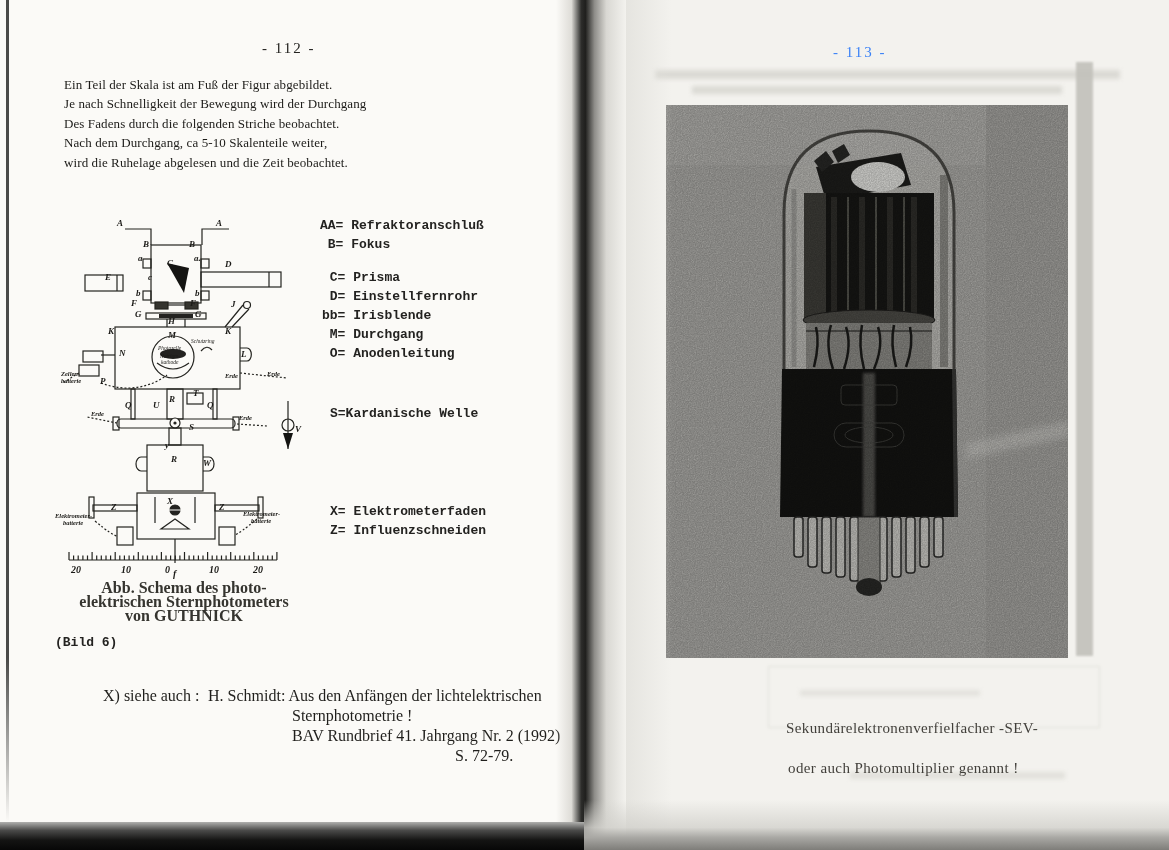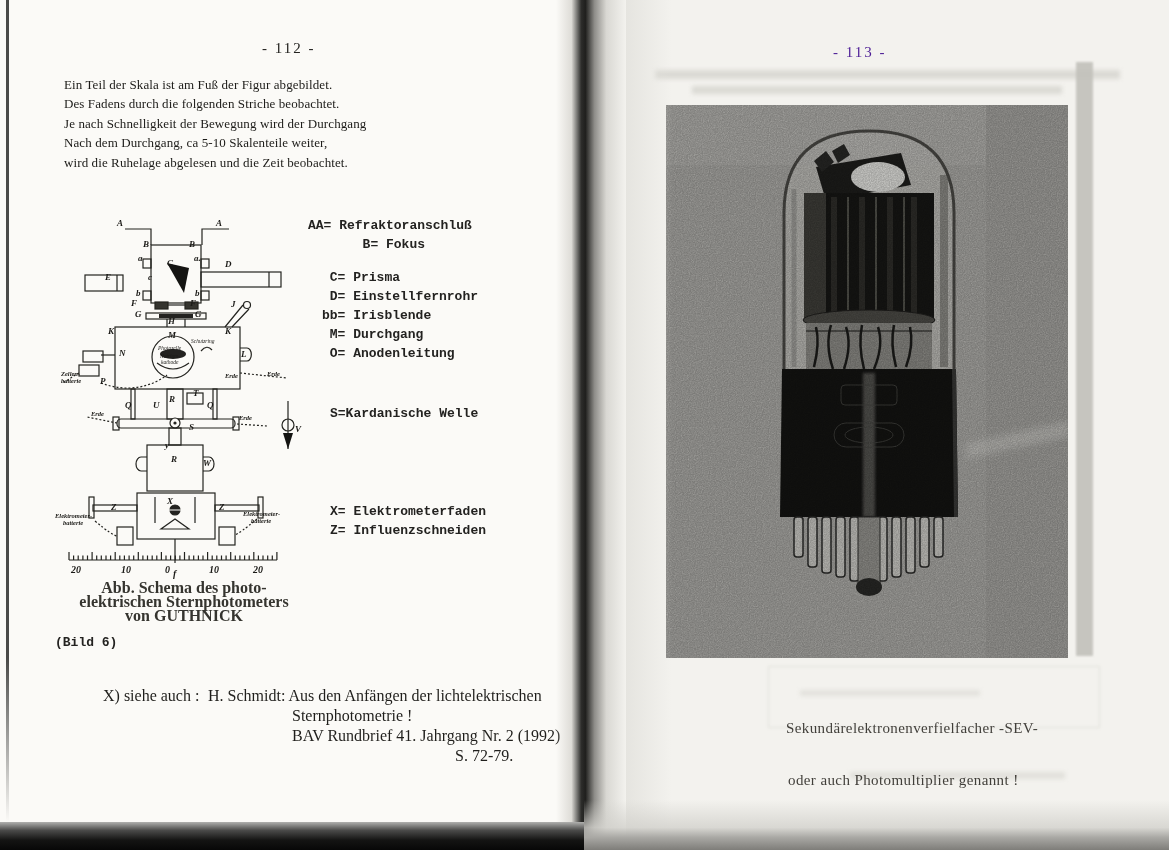--- a/index.html
+++ b/index.html
@@ -13,25 +13,25 @@
         background:linear-gradient(90deg,rgba(220,219,214,0) 0%,#dedcd7 22%,#2d2d2b 36%,#1f1f1d 42%,#8e8d89 55%,#d9d8d3 72%,rgba(243,242,238,0) 100%);}
   .page-curve{position:absolute;left:626px;top:0;width:46px;height:850px;
         background:linear-gradient(90deg,rgba(226,225,220,.8),rgba(243,242,238,0));}
   .bottom-band-left{position:absolute;left:0;top:822px;width:584px;height:28px;
         background:linear-gradient(180deg,#b0b0ae 0%,#4a4a49 30%,#141413 65%,#070707 100%);}
   .bottom-band-right{position:absolute;left:584px;top:800px;width:585px;height:50px;
         background:linear-gradient(180deg,rgba(243,242,238,0) 0%,rgba(210,209,204,.8) 55%,#a9a8a4 75%,#7e7d79 100%);}
   
   .hdr{position:absolute;font-size:15px;letter-spacing:2px;color:#23221f;}
   .hdr-112{left:262px;top:40px;}
-  .hdr-113{left:833px;top:44px;color:#4c1d95;}
+  .hdr-113{left:833px;top:44px;color:#3b82f6;}
   .para{position:absolute;left:64px;top:75px;font-size:13px;line-height:19.4px;letter-spacing:.1px;}
   .mono{position:absolute;font-family:"Liberation Mono","DejaVu Sans Mono",monospace;
         font-size:13px;line-height:19px;white-space:pre;color:#232220;font-weight:bold;}
-  .lg1{left:308px;top:216px;text-align:center;}
+  .lg1{left:320px;top:216px;}
   .lg2{left:322px;top:268px;}
   .lg3{left:330px;top:404px;}
   .lg4{left:330px;top:502px;}
   .bild{left:55px;top:633px;}
   .figcap{position:absolute;left:68px;top:581px;width:232px;text-align:center;
         font-size:16px;font-weight:bold;color:#35342f;line-height:14px;}
   .fn{position:absolute;font-size:16px;color:#201f1c;}
   .fn-marker{left:103px;top:687px;}
   .fn-l1{left:208px;top:687px;}
   .fn-l2{left:292px;top:707px;}
@@ -41,43 +41,43 @@
   .diagram{position:absolute;left:55px;top:205px;width:270px;height:400px;}
   .diagram svg{position:absolute;left:0;top:0;}
   .dl{position:absolute;font-style:italic;font-weight:bold;font-size:9px;color:#1b1a17;line-height:1;}
   .dl.tiny{font-size:5.5px;font-weight:normal;}
   .dl.small-it{font-size:6.5px;}
   .dl.num{font-size:10px;}
   
   .photo{position:absolute;left:666px;top:105px;width:402px;height:553px;}
   .cap{position:absolute;font-size:15px;color:#413f3a;letter-spacing:.4px;}
   .cap1{left:786px;top:720px;}
-  .cap2{left:788px;top:760px;margin-top:12px;}
+  .cap2{left:788px;top:760px;}
   .smudge{position:absolute;background:#d3d2cc;filter:blur(2px);opacity:.75;}
   .sm1{left:655px;top:70px;width:465px;height:9px;}
   .sm2{left:692px;top:86px;width:370px;height:8px;}
   .sm-strip{left:1076px;top:62px;width:17px;height:594px;background:#c2c1bb;filter:blur(1px);opacity:.9;}
   .sm-box{left:768px;top:666px;width:330px;height:60px;background:none;border:1px solid #ddddd6;filter:blur(1.5px);opacity:.9;}
   .sm3{left:850px;top:772px;width:215px;height:7px;opacity:.55;}
   .sm4{left:800px;top:690px;width:180px;height:6px;opacity:.5;}
 </style>
 </head>
 <body>
 
 <div class="scan">
 
   <div class="page-right-bg"></div>
   <div class="left-edge-line"></div>
 
   <div class="hdr hdr-112">-  112  -</div>
 
   <div class="para">
       <div>Ein Teil der Skala ist am Fuß der Figur abgebildet.</div>
+      <div>Je nach Schnelligkeit der Bewegung wird der Durchgang</div>
       <div>Des Fadens durch die folgenden Striche beobachtet.</div>
-      <div>Je nach Schnelligkeit der Bewegung wird der Durchgang</div>
       <div>Nach dem Durchgang, ca 5-10 Skalenteile weiter,</div>
       <div>wird die Ruhelage abgelesen und die Zeit beobachtet.</div>
     </div>
 
   <div class="mono lg1"><div>AA= Refraktoranschluß</div><div> B= Fokus</div></div>
   <div class="mono lg2"><div> C= Prisma</div><div> D= Einstellfernrohr</div><div>bb= Irisblende</div><div> M= Durchgang</div><div> O= Anodenleitung</div></div>
   <div class="mono lg3"><div>S=Kardanische Welle</div></div>
   <div class="mono lg4"><div>X= Elektrometerfaden</div><div>Z= Influenzschneiden</div></div>
 
   <div class="diagram">

